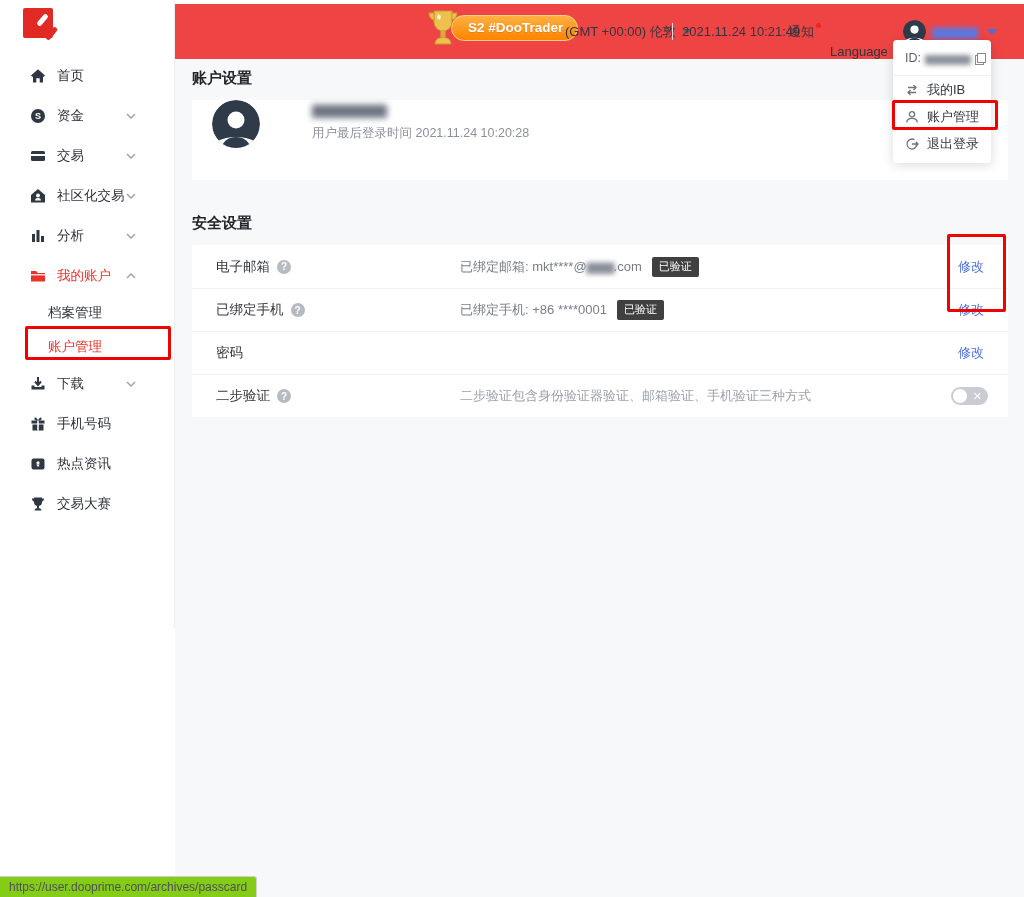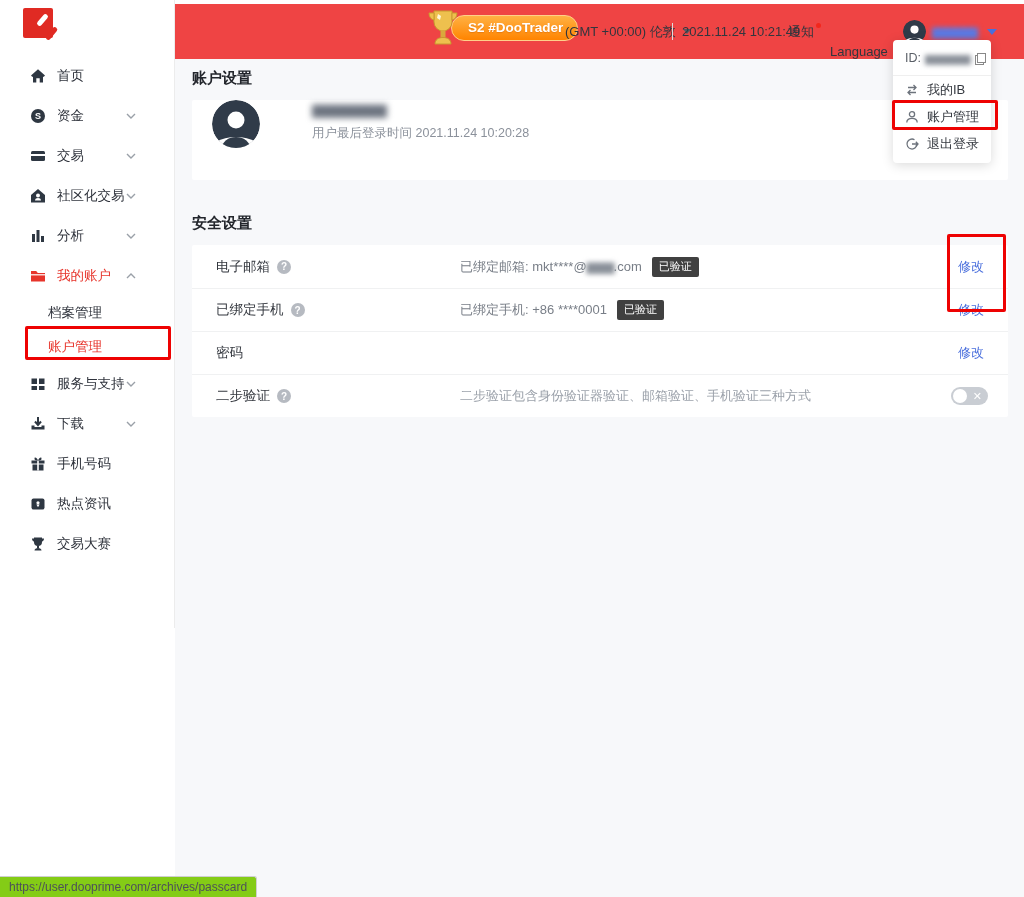--- a/index.html
+++ b/index.html
@@ -187,36 +187,20 @@
     </div>
 
     <div class="nav-item nav-sub">
       <span class="nav-label">档案管理</span>
     </div>
 
     <div class="nav-item nav-sub active">
       <span class="nav-label">账户管理</span>
     </div>
 
-    <div class="nav-item">
-      <span class="nav-icon">
-        <svg width="16" height="16" viewBox="0 0 16 16">
-            <rect x="1.5" y="2.5" width="5.5" height="5.5" fill="currentColor"></rect>
-            <rect x="9" y="2.5" width="5.5" height="5.5" fill="currentColor"></rect>
-            <rect x="1.5" y="10" width="5.5" height="4" fill="currentColor"></rect>
-            <rect x="9" y="10" width="5.5" height="4" fill="currentColor"></rect>
-          </svg>
-      </span>
-      <span class="nav-label">服务与支持</span>
-      <span class="nav-chev">
-          <svg width="10" height="6" viewBox="0 0 10 6">
-            <polyline points="1,1 5,5 9,1" fill="none" stroke="currentColor" stroke-width="1.4"></polyline>
-          </svg>
-        </span>
-    </div>
 
     <div class="nav-item">
       <span class="nav-icon">
         <svg width="16" height="16" viewBox="0 0 16 16">
             <path d="M8 1V8M5 5.5 8 9 11 5.5" fill="none" stroke="currentColor" stroke-width="2"></path>
             <path d="M1.5 9.5V13.5H14.5V9.5H11.5V11H4.5V9.5Z" fill="currentColor"></path>
           </svg>
       </span>
       <span class="nav-label">下载</span>
       <span class="nav-chev">

